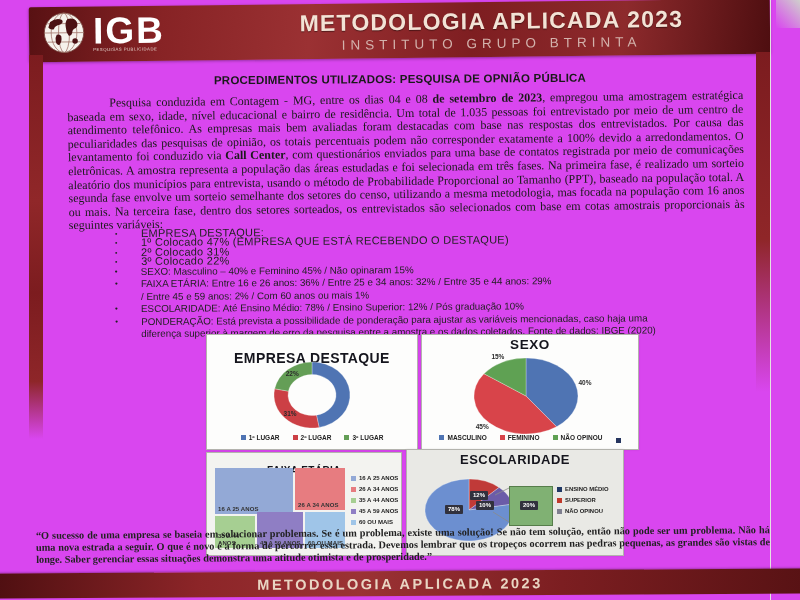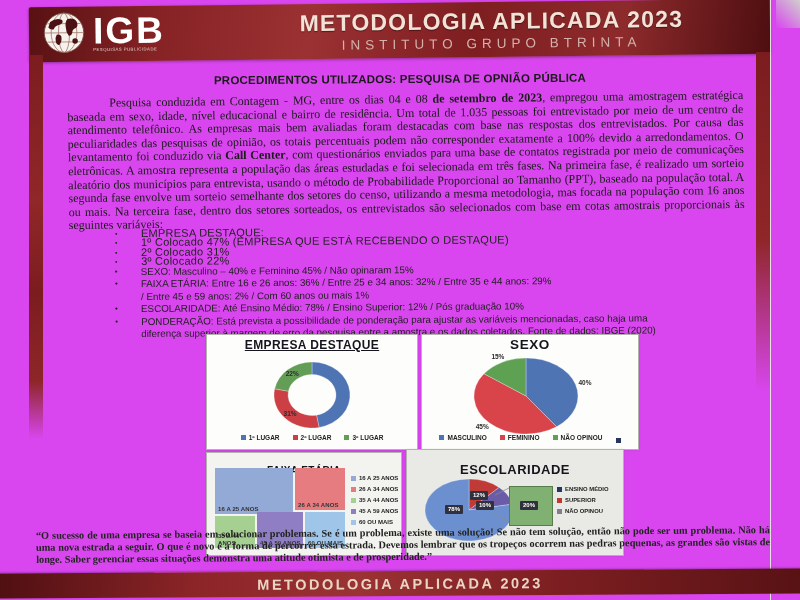--- a/index.html
+++ b/index.html
@@ -45,24 +45,24 @@
   #bullets-secondary{top:264px;width:632px;font-size:9.8px;line-height:12.4px;color:#1f1f1f;}
 
   
   .panel{position:absolute;background:#fdfdfc;border:1px solid #b3b3ad;overflow:hidden;
     box-shadow:0 0 2px rgba(0,0,0,.10);}
   #panel-empresa{left:206px;top:334px;width:210px;height:114px;}
   #panel-sexo{left:421px;top:334px;width:216px;height:114px;}
   #panel-faixa{left:206px;top:452px;width:194px;height:102px;background:#f3f3f0;}
   #panel-escolaridade{left:406px;top:449px;width:216px;height:105px;background:#e9e9e5;}
   .panel-title{text-align:center;font-weight:bold;color:#15151d;}
-  #panel-empresa .panel-title{font-size:12px;margin-top:3px;letter-spacing:.4px;text-decoration:underline;}
+  #panel-empresa .panel-title{font-size:14px;margin-top:15px;letter-spacing:.4px;}
   #panel-sexo .panel-title{font-size:13.5px;margin-top:2px;letter-spacing:.6px;}
   #panel-faixa .panel-title{font-size:10px;margin-top:12px;letter-spacing:.4px;}
-  #panel-escolaridade .panel-title{font-size:13px;margin-top:12px;letter-spacing:.5px;}
+  #panel-escolaridade .panel-title{font-size:13px;margin-top:2px;letter-spacing:.5px;}
 
   svg.pie{position:absolute;left:0;}
   .pie path{stroke:rgba(255,255,255,.55);stroke-width:.5;}
   .slice-label{font-size:6.5px;font-weight:bold;fill:#2b2b2b;text-anchor:middle;
     font-family:"Liberation Sans",sans-serif;}
 
   .legend-row{position:absolute;left:0;right:0;bottom:3px;display:flex;justify-content:center;
     gap:13px;font-size:6.5px;font-weight:bold;color:#222;align-items:center;}
   .legend-col{position:absolute;display:flex;flex-direction:column;font-size:6px;font-weight:bold;color:#222;}
   .legend-item{display:flex;align-items:center;gap:3px;margin-bottom:5px;}

